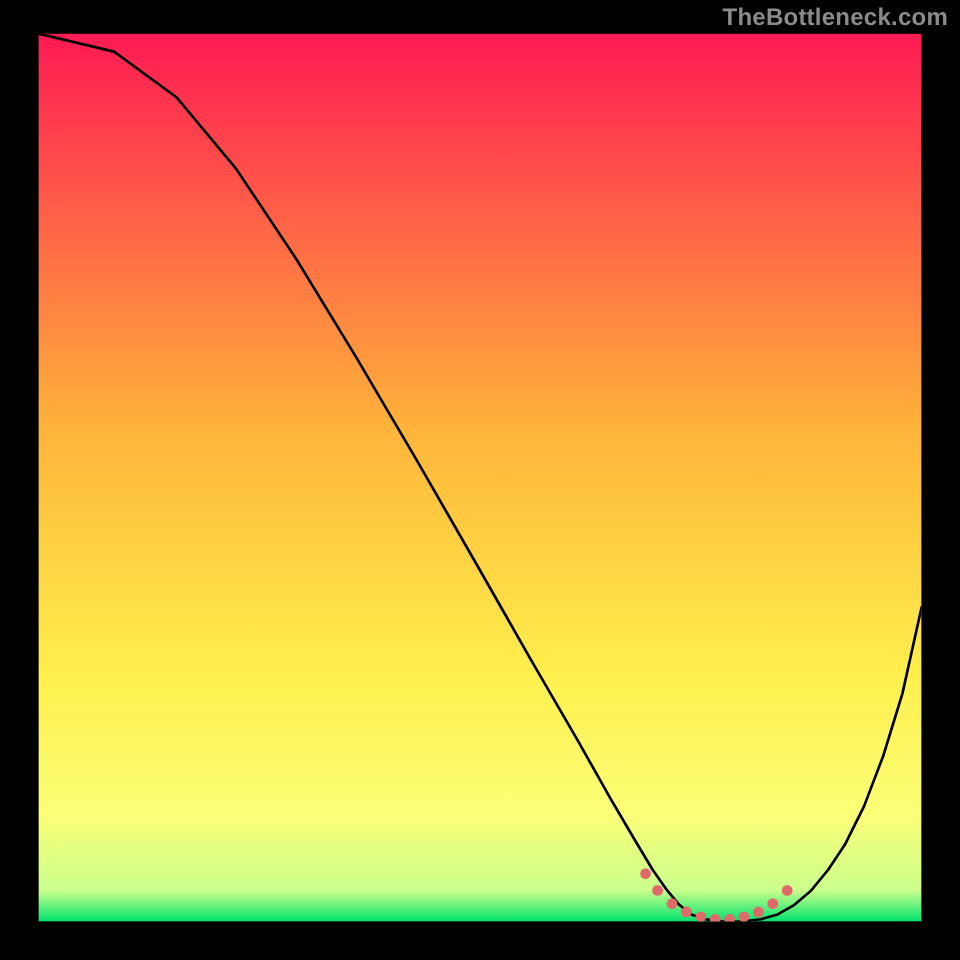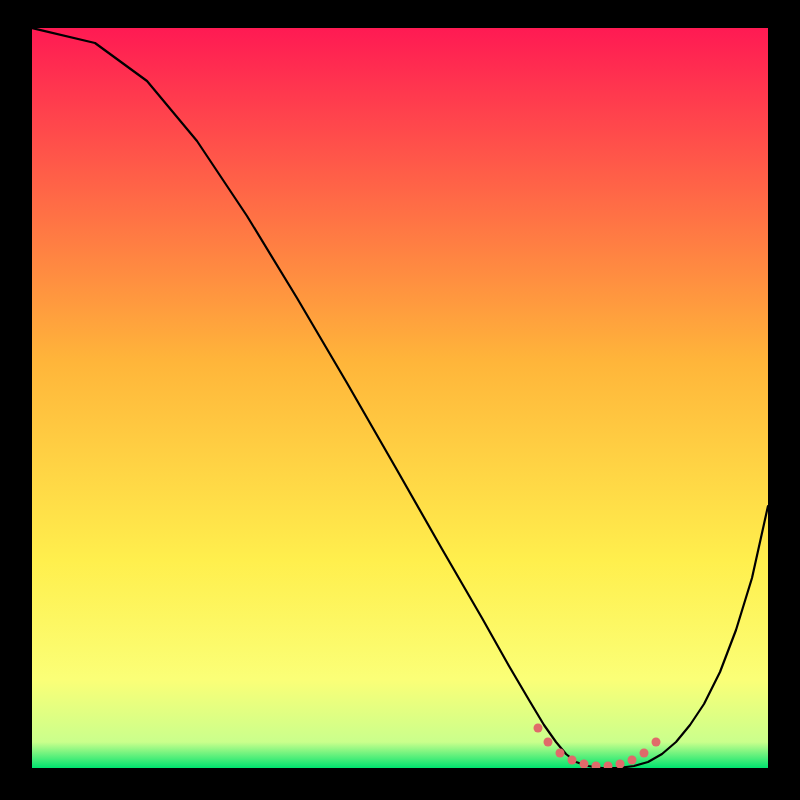--- a/index.html
+++ b/index.html
@@ -36,20 +36,21 @@
   .plot svg {
     display: block;
     width: 736px;
     height: 740px;
   }
 </style>
 </head>
 <body>
 
 <div class="stage">
+  <div class="watermark">TheBottleneck.com</div>
   <div class="plot">
     <svg id="chart-svg" viewBox="0 0 736 740">
       <defs>
         <linearGradient id="bg-grad" x1="0" y1="0" x2="0" y2="1">
             <stop offset="0%" stop-color="#ff1a53"></stop>
             <stop offset="45%" stop-color="#ffb53a"></stop>
             <stop offset="72%" stop-color="#ffef4d"></stop>
             <stop offset="88%" stop-color="#fbff77"></stop>
             <stop offset="96.5%" stop-color="#caff8c"></stop>
             <stop offset="100%" stop-color="#00e36e"></stop>

